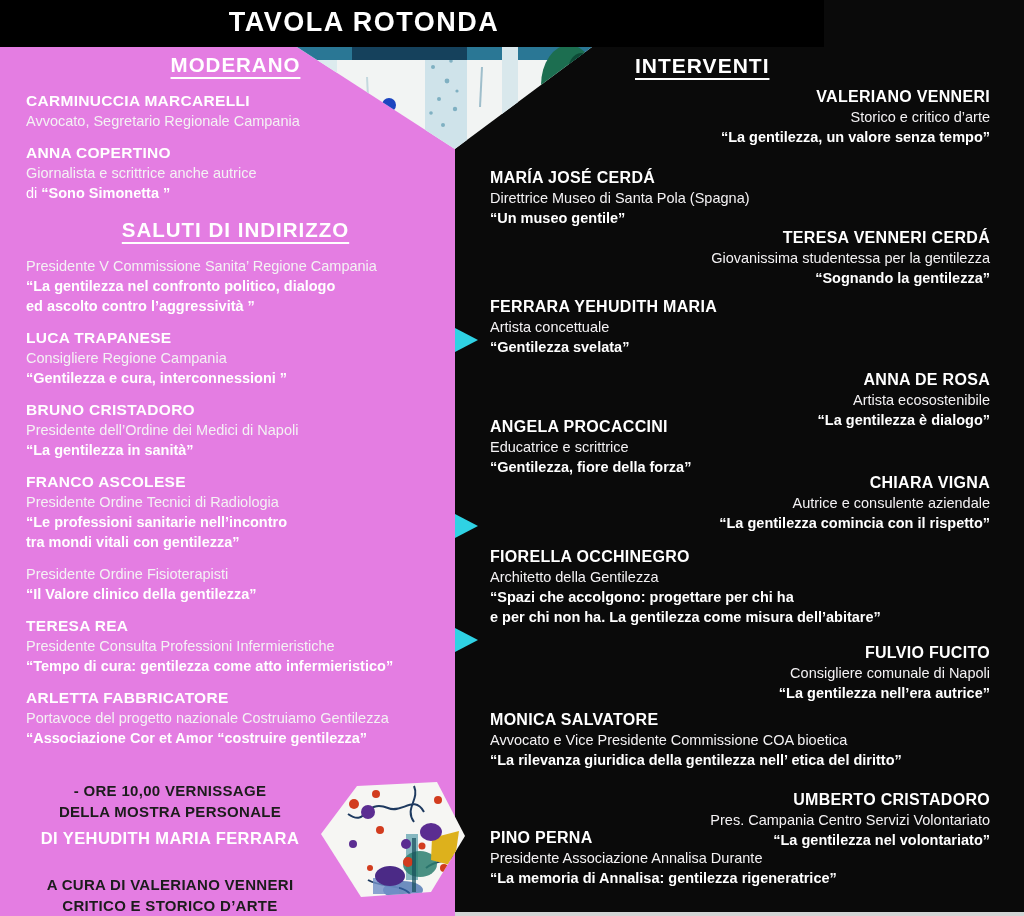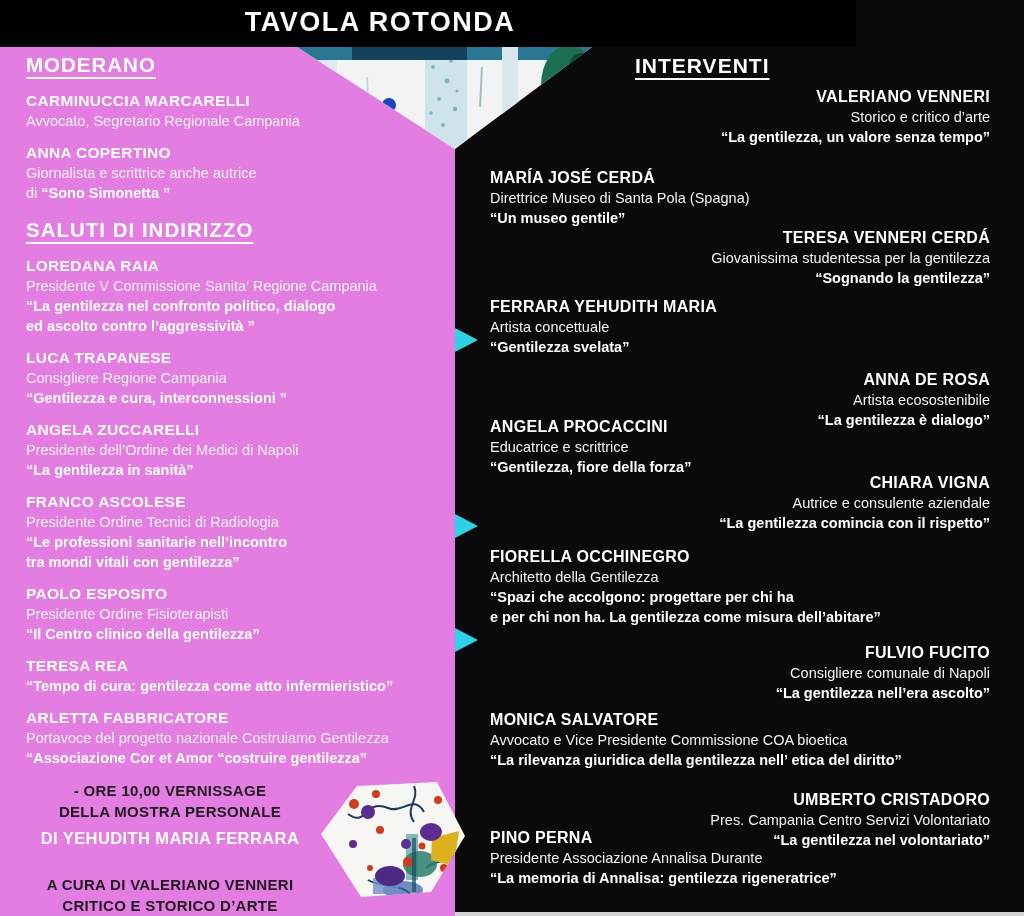--- a/index.html
+++ b/index.html
@@ -3,33 +3,33 @@
 <meta charset="utf-8">
 <style>
   html,body{margin:0;padding:0;background:#ffffff;}
   .poster{
     position:relative;width:1024px;height:916px;overflow:hidden;
     background:#0a0a0a;
     font-family:"Liberation Sans","DejaVu Sans",sans-serif;
     color:#ffffff;
   }
   
-  .header{position:absolute;left:0;top:0;width:824px;height:47px;background:#000000;z-index:4;padding-left:32px;}
+  .header{position:absolute;left:0;top:0;width:824px;height:47px;background:#000000;z-index:4;}
   .header h1{
     position:absolute;left:0;right:96px;top:7px;margin:0;text-align:center;
     font-size:27px;font-weight:bold;letter-spacing:1.5px;color:#ffffff;
   }
   
   .pink-col{position:absolute;left:0;top:47px;width:455px;height:869px;background:#e47de2;z-index:1;}
   .pink-inner{padding:6px 10px 0 26px;}
   .right-col{position:absolute;left:455px;top:47px;width:569px;height:869px;background:#0a0a0a;z-index:1;}
   
   .l-heading{
     margin:0 0 14px 0;font-size:20.5px;font-weight:bold;letter-spacing:1px;
-    text-decoration:underline;text-decoration-thickness:2px;text-underline-offset:5px;color:#fff;
+    text-decoration:underline;text-decoration-thickness:2px;text-underline-offset:5px;color:#fff;text-align:center;
   }
   .section-saluti{margin-top:15px;}
   .r-heading{
     position:absolute;left:180px;top:7px;margin:0;font-size:21px;font-weight:bold;letter-spacing:1px;
     text-decoration:underline;text-decoration-thickness:2px;text-underline-offset:5px;color:#fff;
   }
   
   .entry{margin-bottom:12px;}
   .p-name{font-size:15.5px;font-weight:bold;line-height:20px;letter-spacing:.3px;color:#ffffff;}
   .p-role{font-size:14.5px;line-height:20px;color:#f4f2f4;white-space:pre-line;}
@@ -96,48 +96,47 @@
               <div class="p-name">ANNA COPERTINO</div>
               <div class="p-role">Giornalista e scrittrice anche autrice</div>
               <div class="p-quote-line"><span class="p-prefix">di </span><span class="p-quote">“Sono Simonetta ”</span></div>
             </div>
           </div>
       </div>
       <div class="l-section section-saluti">
         <h2 class="l-heading">SALUTI DI INDIRIZZO</h2>
         <div class="l-entries">
             <div class="entry">
-              <div class="p-name">LOREDANA RAIA</div>
               <div class="p-role">Presidente V Commissione Sanita’ Regione Campania</div>
               <div class="p-quote-line"><span class="p-quote">“La gentilezza nel confronto politico, dialogo
 ed ascolto contro l’aggressività ”</span></div>
             </div>
             <div class="entry">
               <div class="p-name">LUCA TRAPANESE</div>
               <div class="p-role">Consigliere Regione Campania</div>
               <div class="p-quote-line"><span class="p-quote">“Gentilezza e cura, interconnessioni ”</span></div>
             </div>
             <div class="entry">
-              <div class="p-name">ANGELA ZUCCARELLI</div>
+              <div class="p-name">BRUNO CRISTADORO</div>
               <div class="p-role">Presidente dell’Ordine dei Medici di Napoli</div>
               <div class="p-quote-line"><span class="p-quote">“La gentilezza in sanità”</span></div>
             </div>
             <div class="entry">
               <div class="p-name">FRANCO ASCOLESE</div>
               <div class="p-role">Presidente Ordine Tecnici di Radiologia</div>
               <div class="p-quote-line"><span class="p-quote">“Le professioni sanitarie nell’incontro
 tra mondi vitali con gentilezza”</span></div>
             </div>
             <div class="entry">
-              <div class="p-name">PAOLO ESPOSITO</div>
               <div class="p-role">Presidente Ordine Fisioterapisti</div>
-              <div class="p-quote-line"><span class="p-quote">“Il Centro clinico della gentilezza”</span></div>
+              <div class="p-quote-line"><span class="p-quote">“Il Valore clinico della gentilezza”</span></div>
             </div>
             <div class="entry">
               <div class="p-name">TERESA REA</div>
+              <div class="p-role">Presidente Consulta Professioni Infermieristiche</div>
               <div class="p-quote-line"><span class="p-quote">“Tempo di cura: gentilezza come atto infermieristico”</span></div>
             </div>
             <div class="entry">
               <div class="p-name">ARLETTA FABBRICATORE</div>
               <div class="p-role">Portavoce del progetto nazionale Costruiamo Gentilezza</div>
               <div class="p-quote-line"><span class="p-quote">“Associazione Cor et Amor “costruire gentilezza”</span></div>
             </div>
           </div>
       </div>
     </div>
@@ -190,21 +189,21 @@
         </div>
         <div class="entry align-left">
           <div class="p-name">FIORELLA OCCHINEGRO</div>
           <div class="p-role">Architetto della Gentilezza</div>
           <div class="p-quote-line"><span class="p-quote">“Spazi che accolgono: progettare per chi ha
 e per chi non ha. La gentilezza come misura dell’abitare”</span></div>
         </div>
         <div class="entry align-right">
           <div class="p-name">FULVIO FUCITO</div>
           <div class="p-role">Consigliere comunale di Napoli</div>
-          <div class="p-quote-line"><span class="p-quote">“La gentilezza nell’era ascolto”</span></div>
+          <div class="p-quote-line"><span class="p-quote">“La gentilezza nell’era autrice”</span></div>
         </div>
         <div class="entry align-left">
           <div class="p-name">MONICA SALVATORE</div>
           <div class="p-role">Avvocato e Vice Presidente Commissione COA bioetica</div>
           <div class="p-quote-line"><span class="p-quote">“La rilevanza giuridica della gentilezza nell’ etica del diritto”</span></div>
         </div>
         <div class="entry align-right">
           <div class="p-name">UMBERTO CRISTADORO</div>
           <div class="p-role">Pres. Campania Centro Servizi Volontariato</div>
           <div class="p-quote-line"><span class="p-quote">“La gentilezza nel volontariato”</span></div>

